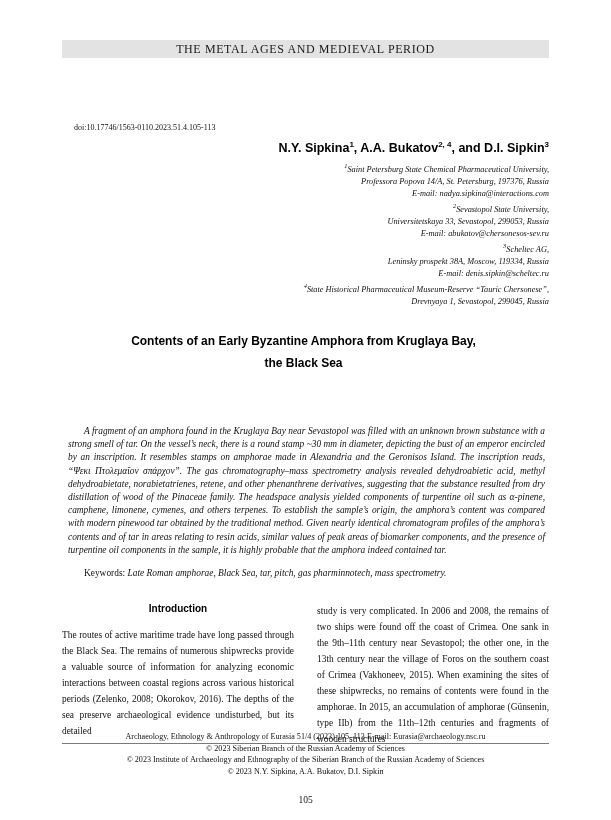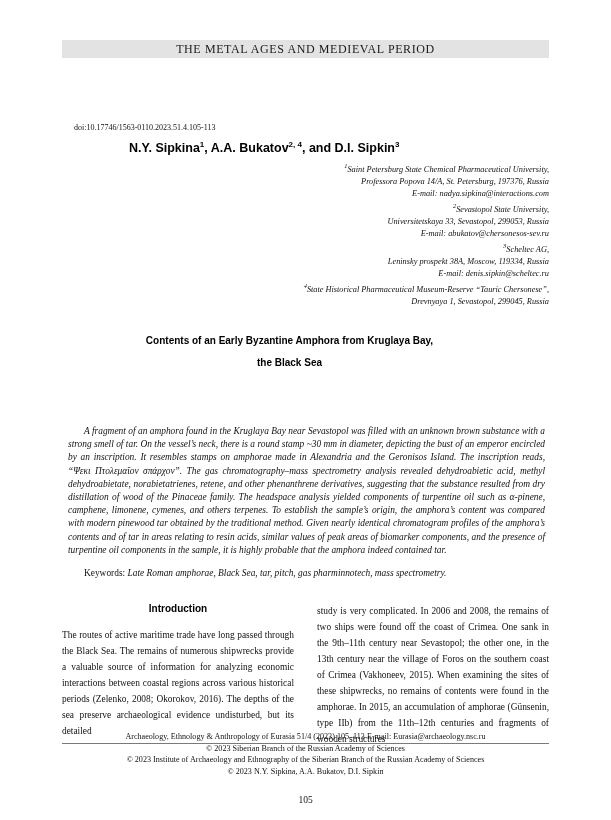--- a/index.html
+++ b/index.html
@@ -48,21 +48,21 @@
     top: 123px;
     font-size: 8px;
     font-family: "Liberation Serif", serif;
     color: #111;
   }
   .authors {
     position: absolute;
     right: 62px;
     top: 140px;
     width: 420px;
-    text-align: left;
+    text-align: right;
     font-family: "Liberation Sans", sans-serif;
     font-weight: bold;
     font-size: 12.5px;
     color: #000;
   }
   .authors sup { font-size: 8px; font-weight: bold; }
   .affils {
     position: absolute;
     right: 62px;
     top: 160px;
@@ -70,27 +70,27 @@
     text-align: right;
     font-style: italic;
     font-size: 8.3px;
     line-height: 12.1px;
     color: #111;
   }
   .affils sup { font-style: italic; font-size: 6.4px; }
 
   .title {
     position: absolute;
-    left: 46px;
+    left: 60px;
     top: 330px;
     width: 487px;
     text-align: center;
     font-family: "Liberation Sans", sans-serif;
     font-weight: bold;
-    font-size: 10px;
+    font-size: 12px;
     line-height: 22px;
     color: #000;
   }
 
   .abstract {
     position: absolute;
     left: 68px;
     top: 425px;
     width: 477px;
     font-style: italic;

